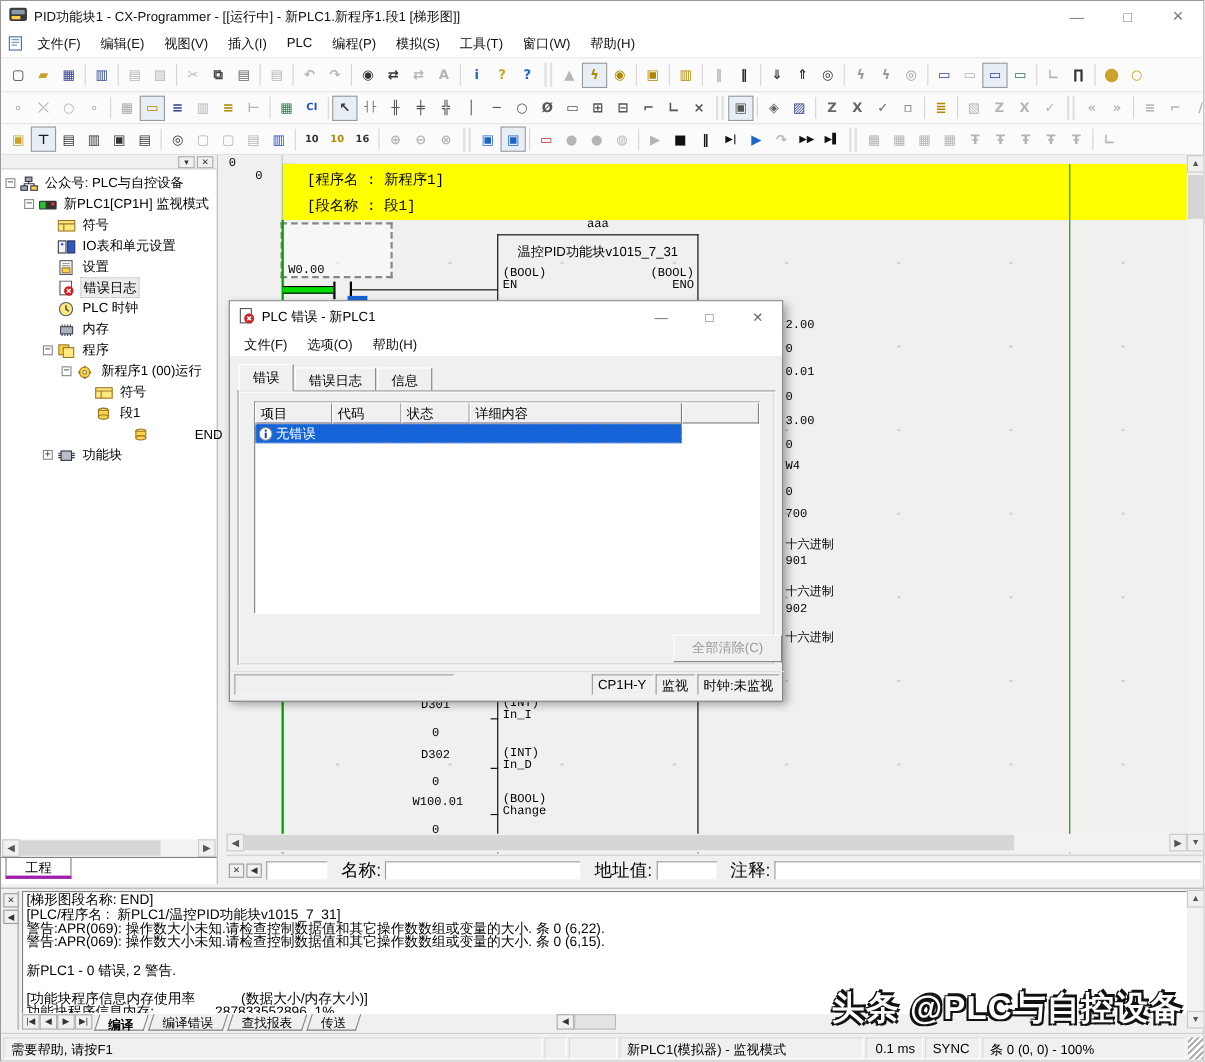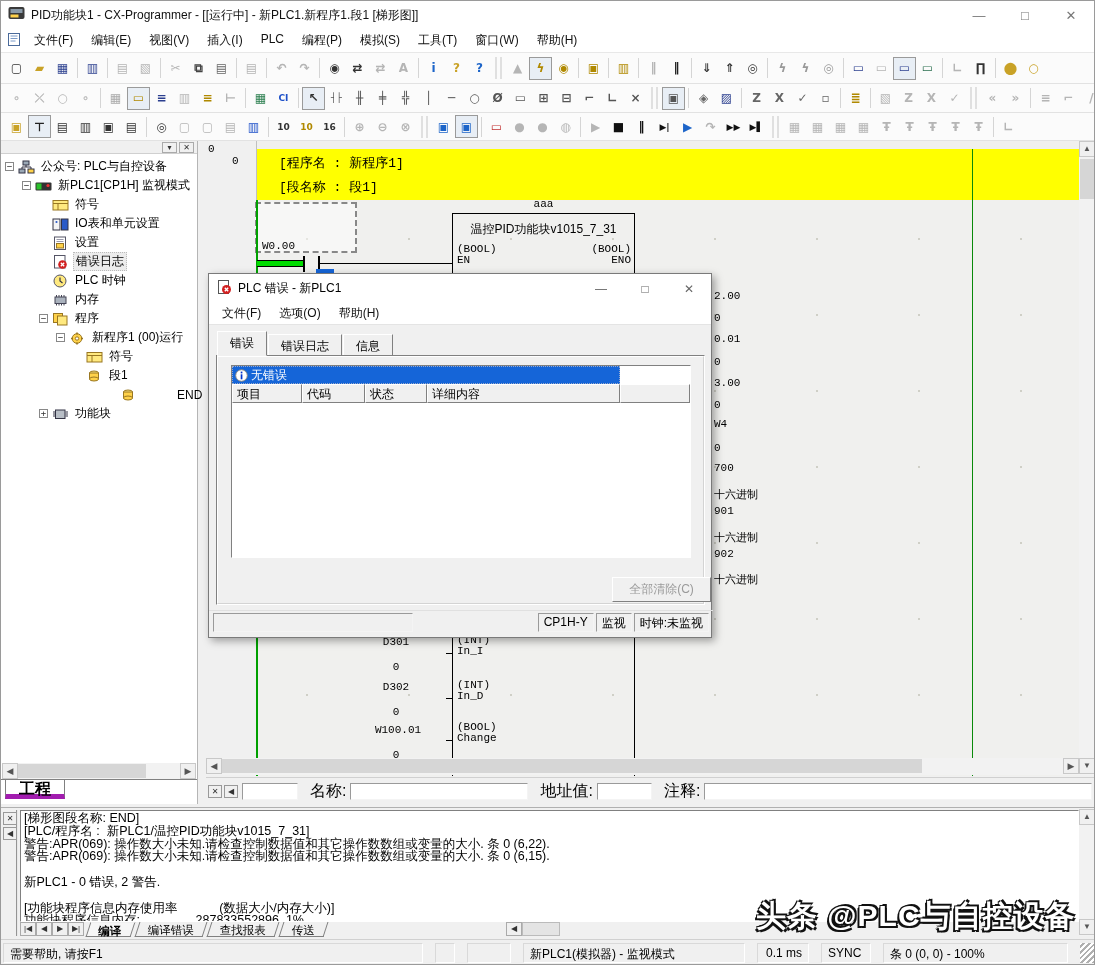--- a/index.html
+++ b/index.html
@@ -35,21 +35,21 @@
   .th-btn { position:absolute; top:1px; width:15px; height:11px; font-size:8px; line-height:10px; text-align:center; color:#333; background:#f0f0f0; border:1px solid #aaa; }
   #tree { position:absolute; left:2px; top:16px; width:192px; }
   .trow { display:flex; align-items:center; height:19px; white-space:nowrap; }
   .exp { width:9px; height:9px; border:1px solid #888; background:#fff; font-size:9px; line-height:7px; text-align:center; margin-right:4px; flex:none; color:#333; font-family:"DejaVu Sans Mono",monospace; }
   .tico { width:17px; height:14px; flex:none; margin-right:4px; }
   .tlabel { font-size:12px; padding:0 2px; }
   .trow.sel .tlabel { background:#ececec; border:1px dotted #bbb; }
   #treehscroll { position:absolute; left:1px; top:622px; width:194px; height:16px; background:#f2f2f2; display:flex; }
   .scbtn { width:16px; height:16px; background:#f0f0f0; border:1px solid #c8c8c8; color:#555; font-size:9px; line-height:14px; text-align:center; flex:none; }
   .scthumb { background:#d6d6d6; height:14px; margin:1px 0; }
-  #projtab { position:absolute; left:4px; top:639px; width:60px; height:19px; border-left:1px solid #808080; border-right:1px solid #808080; border-bottom:5px solid #a21caf; transform:perspective(10px); background:#fff; text-align:center; line-height:18px; font-size:16px;font-weight:bold; }
+  #projtab { position:absolute; left:4px; top:639px; width:60px; height:19px; border-left:1px solid #808080; border-right:1px solid #808080; border-bottom:3px solid #a21caf; transform:perspective(10px); background:#fff; text-align:center; line-height:18px; font-size:12px; }
   #projtabline { position:absolute; left:0; top:638px; width:196px; height:1px; background:#808080; }
 
   
   #ladder { left:205px; top:140px; width:873px; height:635px; background:#f0f0ee; overflow:hidden;
     background-image:radial-gradient(circle,#cfcfc6 1px,transparent 1.4px); background-size:102px 76px; background-position:50px 60px; }
   #gutter { position:absolute; left:0; top:0; width:51px; height:635px; background:#f0f0f0; border-right:1px solid #c0c0c0; background-image:none; }
   .rungno { position:absolute; font-size:11px; color:#000; font-family:"Liberation Mono",monospace; }
   #banner { position:absolute; left:51px; top:8px; width:822px; height:51px; background:#ffff00; }
   #bannerbar { position:absolute; left:51px; top:8px; width:12px; height:51px; background:#1a7a1a; }
   .bannerline { position:absolute; left:73px; font-size:13px; font-family:"Liberation Mono","DejaVu Sans Mono",monospace; color:#000; }
@@ -100,21 +100,21 @@
   #outtext { position:absolute; left:19px; top:2px; width:1059px; height:112px; background:#fff; border:1px solid; border-color:#808080 #fff #fff #808080; overflow:hidden; padding:1px 3px; }
   #outtext pre { font-family:"Liberation Sans","DejaVu Sans",sans-serif; font-size:12.5px; line-height:12.8px; }
   #outtabs { position:absolute; left:19px; top:114px; width:1059px; height:16px; display:flex; align-items:flex-start; }
   .onav { width:16px; height:14px; background:#f0f0f0; border:1px solid #aaa; font-size:8px; line-height:12px; text-align:center; color:#333; flex:none; }
   .otab { height:15px; padding:1px 10px; font-size:11.5px; border-left:1px solid #808080; border-right:1px solid #808080; border-bottom:1px solid #808080; transform:skewX(-18deg); background:#f0f0f0; margin-left:4px; }
   .otab span { display:inline-block; transform:skewX(18deg); }
   .otab.active { background:#f6f6f6; border-top:1px solid #f0f0f0; font-weight:bold; }
   #outminiscroll { display:flex; margin-left:180px; }
 
   
-  #statusbar { left:0; top:938px; width:1095px; height:27px; background:#f0f0f0; border-top:1px solid #d0d0d0; display:flex; align-items:center; padding:2px 2px; gap:12px; }
+  #statusbar { left:0; top:938px; width:1095px; height:27px; background:#f0f0f0; border-top:1px solid #d0d0d0; display:flex; align-items:center; padding:2px 2px; gap:2px; }
   .sbcell { height:20px; border:1px solid; border-color:#d9d9d9 #fff #fff #d9d9d9; padding:2px 6px; font-size:12px; white-space:nowrap; overflow:hidden; }
 
   
   #watermark { left:755px; top:895px; width:340px; font-size:30px; font-weight:bold; color:#fff; letter-spacing:1px; white-space:nowrap;
     text-shadow:2px 2px 0 #111,-1px -1px 0 #111,1px -1px 0 #111,-1px 1px 0 #111,2px -2px 0 #111,-2px 2px 0 #111; z-index:60; }
 </style>
 </head>
 <body>
 
 <div id="app">
@@ -567,37 +567,37 @@
       </div>
     <div id="dlg-tabs">
         <div class="dtab active">错误</div>
         <div class="dtab">错误日志</div>
         <div class="dtab">信息</div>
       </div>
     <div id="dlg-frame">
         <div id="dlg-frame-in"></div>
       </div>
     <div id="dlg-table">
+      <div id="dlg-thead">
+          <div class="dth" style="width: 70px;">项目</div>
+          <div class="dth" style="width: 63px;">代码</div>
+          <div class="dth" style="width: 62px;">状态</div>
+          <div class="dth" style="width: 193px;">详细内容</div>
+          <div class="dth" style="width: 70px;"></div>
+        </div>
       <div id="dlg-selrow">
         <span style="margin-right:3px; display:inline-flex;">
             <svg width="13" height="13" viewBox="0 0 13 13">
               <circle cx="6.5" cy="6.5" r="5.8" fill="#fff" stroke="#888"></circle>
               <rect x="5.7" y="2.6" width="1.7" height="1.8" fill="#0033cc"></rect>
               <rect x="5.7" y="5.3" width="1.7" height="5" fill="#0033cc"></rect>
             </svg>
           </span>
         <span>无错误</span>
       </div>
-      <div id="dlg-thead">
-          <div class="dth" style="width: 70px;">项目</div>
-          <div class="dth" style="width: 63px;">代码</div>
-          <div class="dth" style="width: 62px;">状态</div>
-          <div class="dth" style="width: 193px;">详细内容</div>
-          <div class="dth" style="width: 70px;"></div>
-        </div>
     </div>
     <div id="dlg-clear">全部清除(C)</div>
     <div id="dlg-status">
       <div class="dsc" style="width:200px; margin-right:auto;"></div>
       <div class="dsc">CP1H-Y</div>
       <div class="dsc">监视</div>
       <div class="dsc">时钟:未监视</div>
     </div>
   </div>
 

